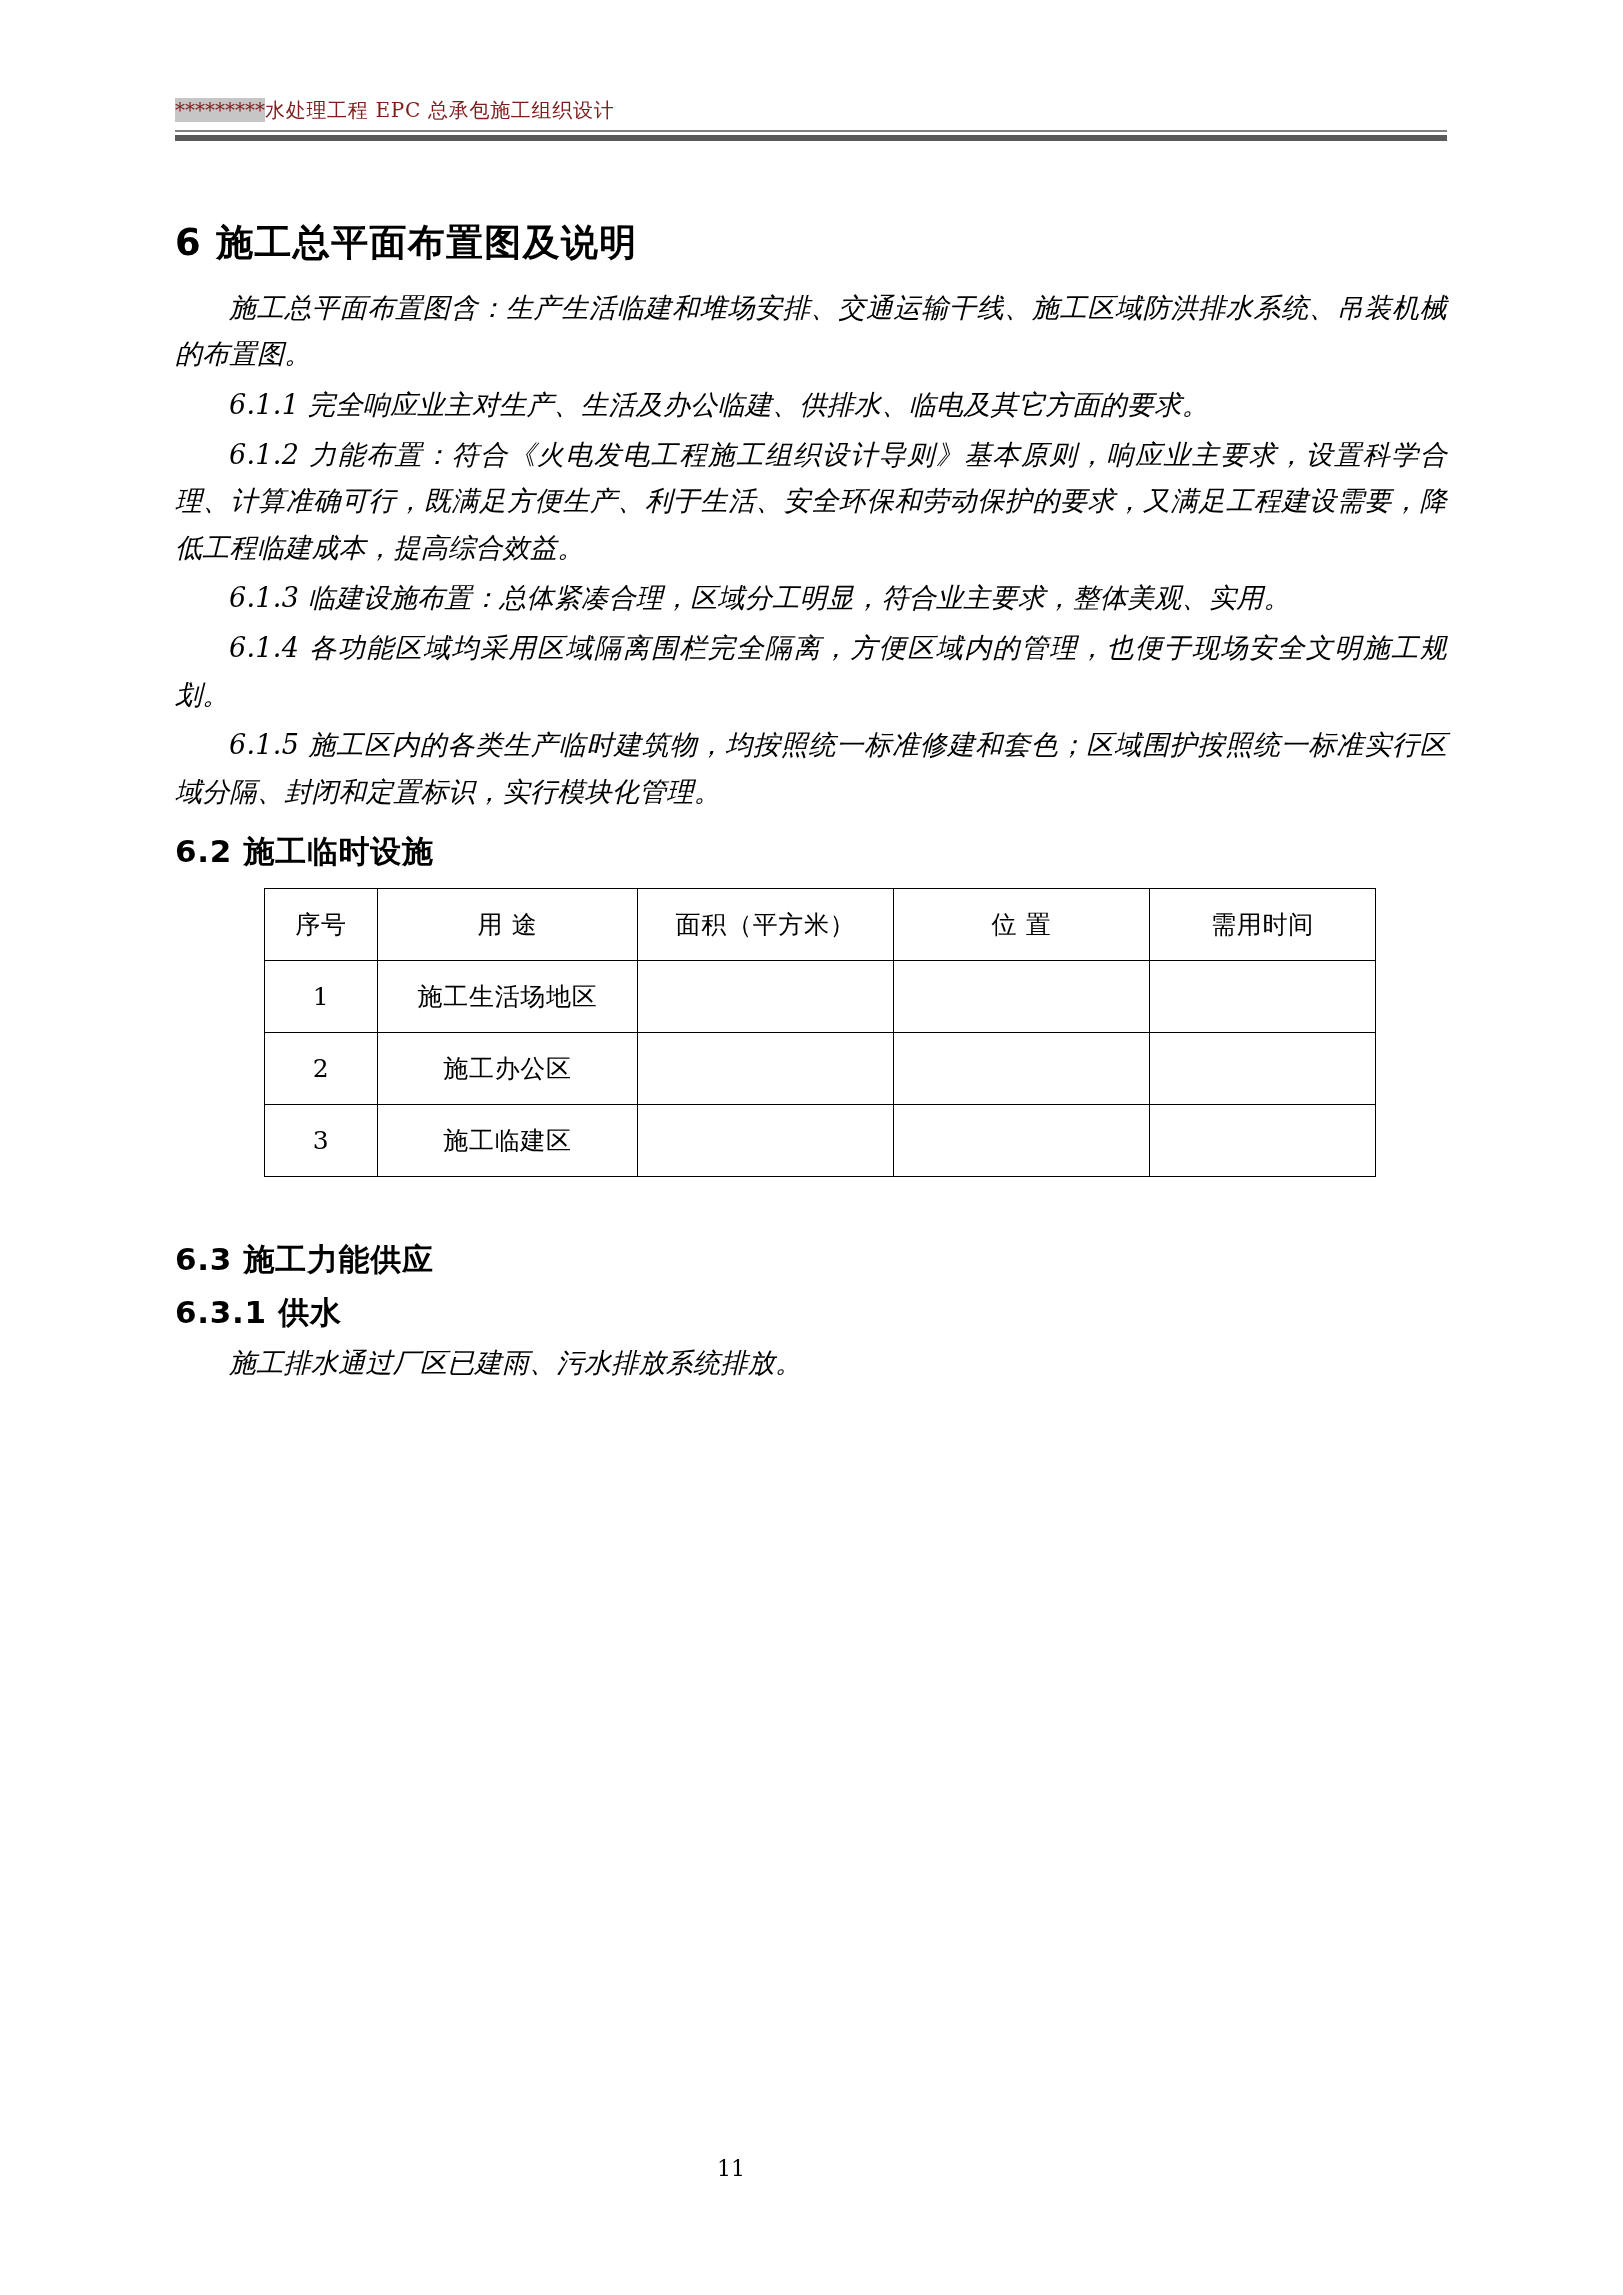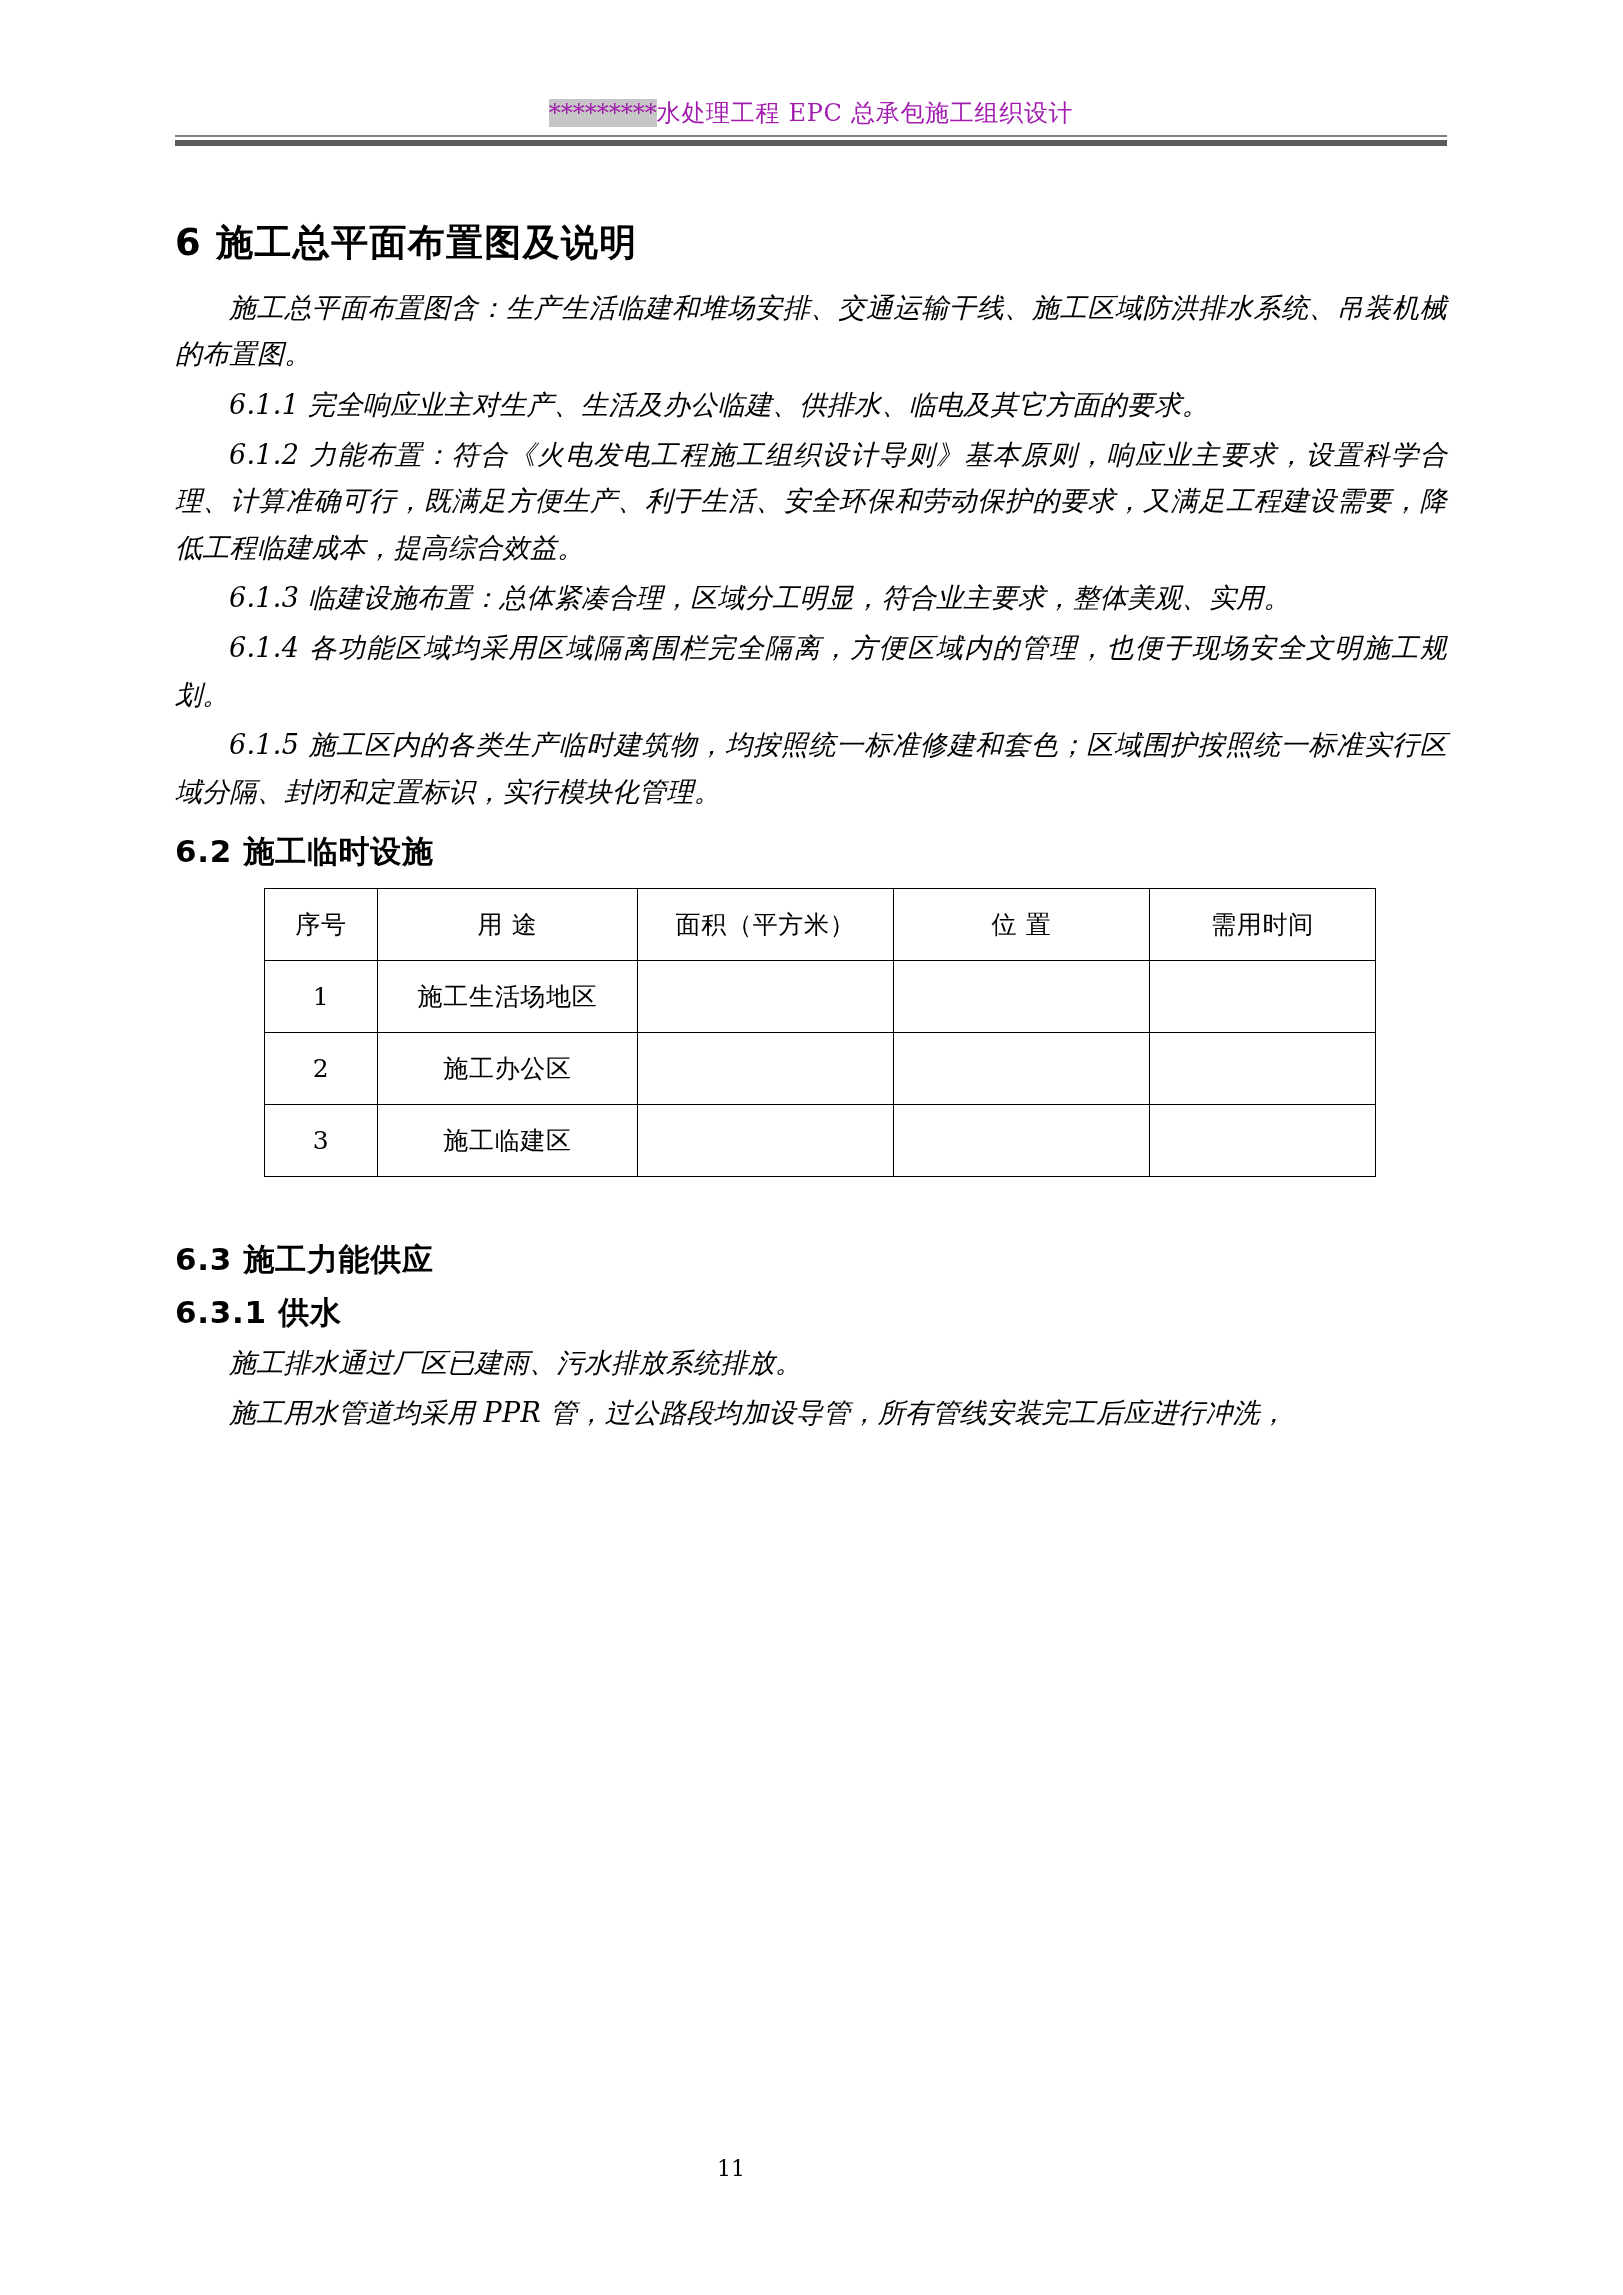--- a/index.html
+++ b/index.html
@@ -21,27 +21,27 @@
   }
 
   
   .header-area {
     position: absolute;
     left: 175px;
     top: 98px;
     width: 1272px;
   }
   .header-text {
-    text-align: center;
-    font-family: "DejaVu Serif", "Liberation Serif", serif;
-    font-size: 24px;
+    text-align: left;
+    font-family: "DejaVu Serif", "Liberation Serif", serif;
+    font-size: 20px;
     line-height: 1.25;
     letter-spacing: 0.7px;
     white-space: nowrap;
-    color: #a21caf;
+    color: #7f1d1d;
   }
   .header-stars {
     background: #c6c6c6;
     letter-spacing: 0px;
   }
   .header-rule-thin {
     margin-top: 7.2px;
     height: 2px;
     background: #808080;
   }
@@ -199,21 +199,20 @@
           <td></td>
         </tr>
       </tbody>
     </table>
 
     <h2 class="sec2" style="margin-top:63px;">6.3  施工力能供应</h2>
 
     <h3 class="sec3">6.3.1  供水</h3>
 
     <p class="body-text">施工排水通过厂区已建雨、污水排放系统排放。</p>
-    <p class="body-text">施工用水管道均采用 PPR 管，过公路段均加设导管，所有管线安装完工后应进行冲洗，</p>
 
   </div>
 
   <div class="footer">
     <span>11</span>
   </div>
 
 </div>
 
 

